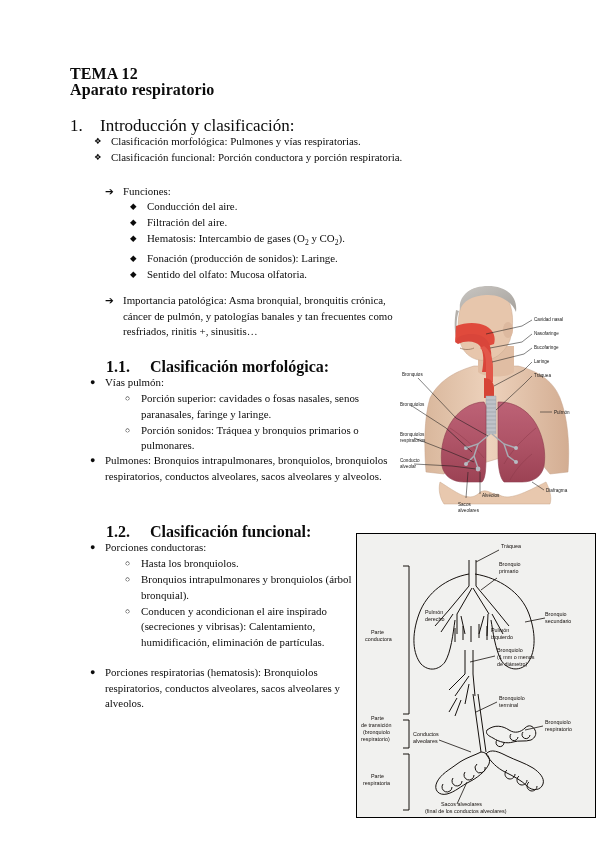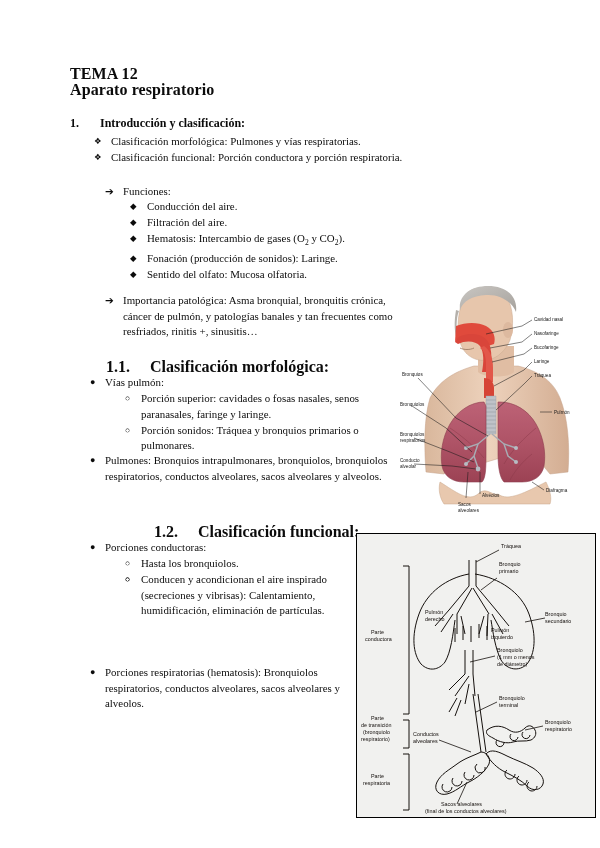--- a/index.html
+++ b/index.html
@@ -32,22 +32,22 @@
     font-size: 16px;
     line-height: 15.5px;
     letter-spacing: .1px;
   }
 
   .section-number-row {
     position: absolute;
     left: 70px;
     top: 116px;
     width: 350px;
-    font-weight: bold;
-    font-size: 12px;
+    font-weight: normal;
+    font-size: 17px;
   }
   .section-number-row .num {
     display: inline-block;
     width: 30px;
   }
 
   .blk { position: absolute; }
 
   .li {
     position: relative;
@@ -183,37 +183,38 @@
       <span>Porción sonidos: Tráquea y bronquios primarios o pulmonares.</span>
     </div>
   </div>
 
   <div class="blk" style="left:88px; top:453px; width:318px;">
     <div class="li disc">
       <span class="bullet">●</span><span class="u">Pulmones</span><span>: Bronquios intrapulmonares, bronquiolos, bronquiolos respiratorios, conductos alveolares, sacos alveolares y alveolos.</span>
     </div>
   </div>
 
-  <div class="subhead" style="left:106px; top:524px;margin-left:48px;">
+  <div class="subhead" style="left:106px; top:524px;">
     <span class="n">1.2.</span><span>Clasificación funcional:</span>
   </div>
 
   <div class="blk" style="left:88px; top:540px; width:260px;">
     <div class="li disc">
       <span class="bullet">●</span><span class="u">Porciones conductoras</span><span>:</span>
     </div>
   </div>
 
   <div class="blk" style="left:124px; top:556px; width:228px;">
     <div class="li circ">
       <span class="bullet">○</span>
       <span>Hasta los bronquiolos.</span>
     </div>
     <div class="li circ">
       <span class="bullet">○</span>
+      <span>Bronquios intrapulmonares y bronquiolos (árbol bronquial).</span>
     </div>
     <div class="li circ">
       <span class="bullet">○</span>
       <span>Conducen y acondicionan el aire inspirado (secreciones y vibrisas): Calentamiento, humidificación, eliminación de partículas.</span>
     </div>
   </div>
 
   <div class="blk" style="left:88px; top:665px; width:262px;">
     <div class="li disc">
       <span class="bullet">●</span><span class="u">Porciones respiratorias</span><span> (hematosis): Bronquiolos respiratorios, conductos alveolares, sacos alveolares y alveolos.</span>

